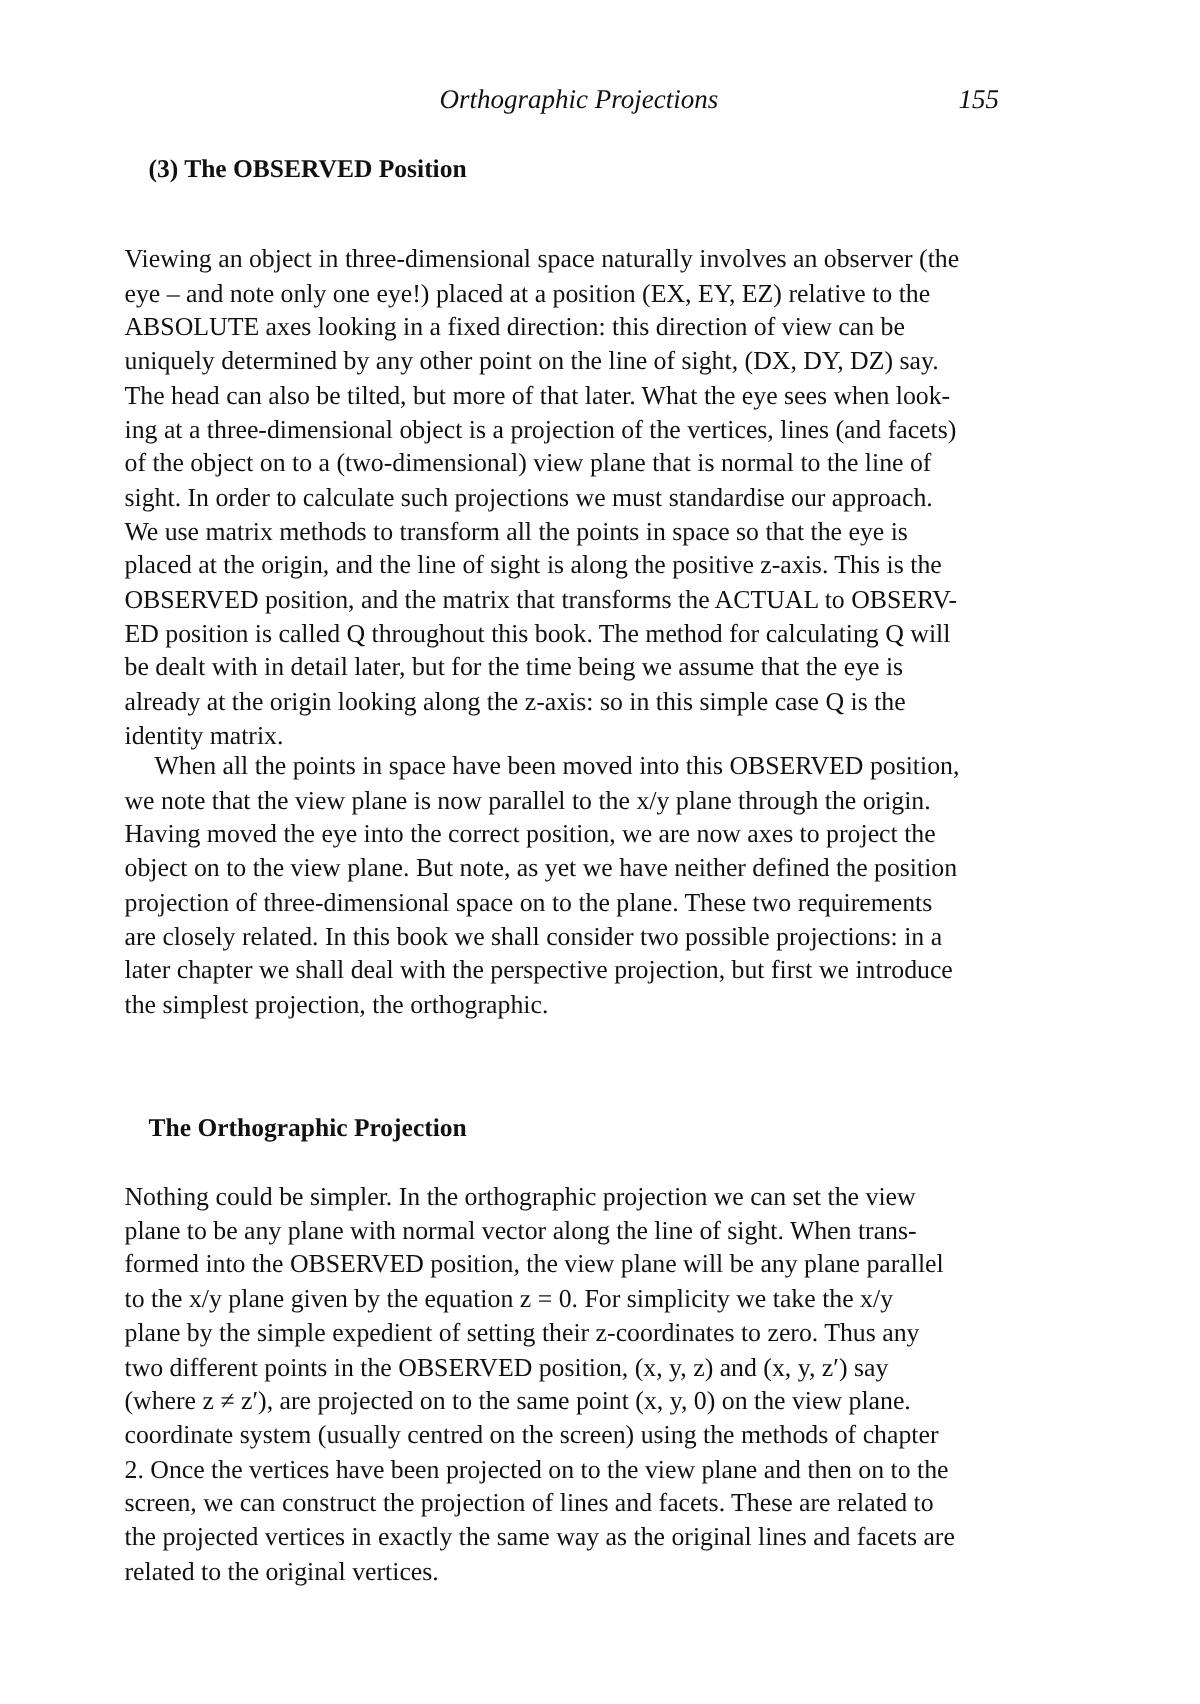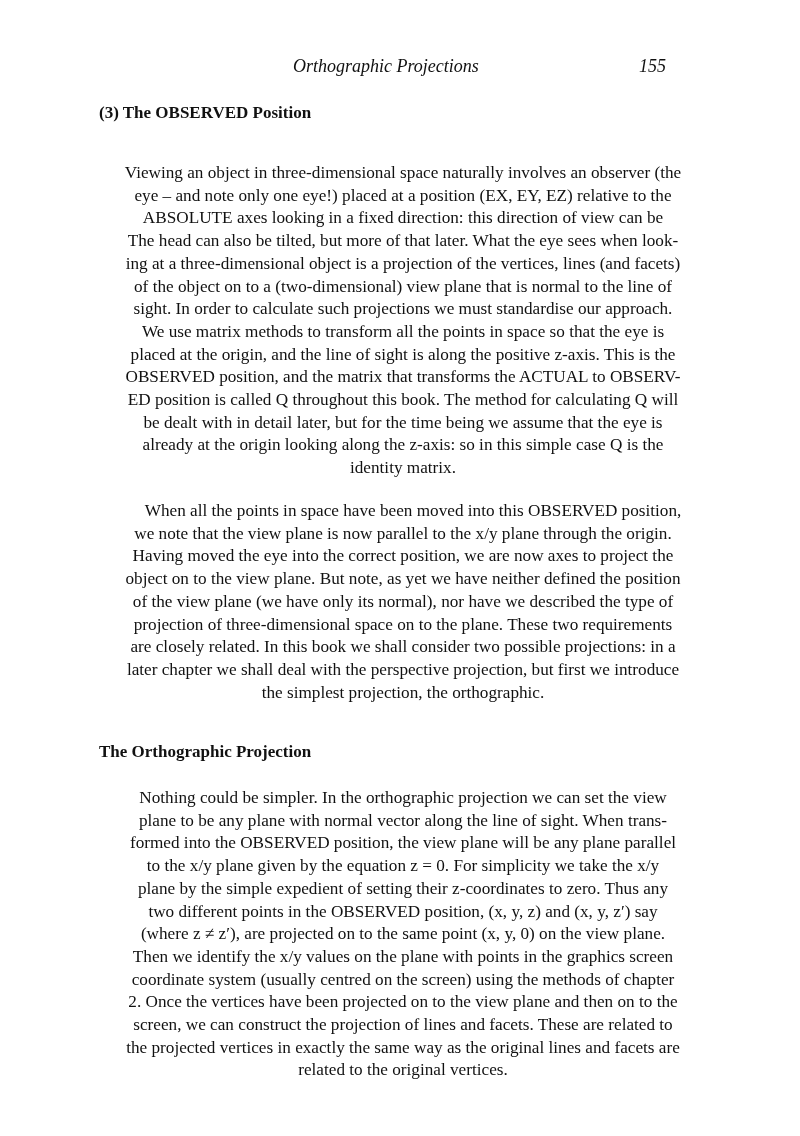--- a/index.html
+++ b/index.html
@@ -1,18 +1,18 @@
 <!DOCTYPE html>
 <html><head>
 <meta charset="utf-8">
 <style>
   html, body { margin: 0; padding: 0; background: #ffffff; }
   body { width: 800px; height: 1136px; position: relative; overflow: hidden;
          font-family: "Liberation Serif", "DejaVu Serif", serif; color: #111; }
-  .page { position: absolute; left: 0; top: 0; width: 800px; height: 1136px; text-align: center; }
+  .page { position: absolute; left: 0; top: 0; width: 800px; height: 1136px; }
   .running-head { position: absolute; top: 56px; left: 0; width: 800px; height: 26px; }
   .rh-title { position: absolute; left: 293px; top: 0; font-style: italic; font-size: 18px; }
   .rh-page { position: absolute; left: 639px; top: 0; font-style: italic; font-size: 18px; }
   .heading { position: absolute; left: 99px; font-weight: bold; font-size: 17px; }
   .para { position: absolute; left: 83px; width: 640px; font-size: 17.2px; line-height: 22.7px; }
   .line { display: block; white-space: nowrap; }
   .indent { padding-left: 20px; margin-top: 13px; }
   .it { }
 </style>
 </head>
@@ -23,54 +23,53 @@
     <span class="rh-title">Orthographic Projections</span>
     <span class="rh-page">155</span>
   </div>
 
   <div class="heading" style="top:103px">(3) The OBSERVED Position</div>
 
   <div class="para" style="top:162px">
       <span class="line"><span>Viewing an object in three-dimensional space naturally involves an observer (the</span></span>
       <span class="line"><span>eye – and note only one eye!) placed at a position (EX, EY, EZ) relative to the</span></span>
       <span class="line"><span>ABSOLUTE axes looking in a fixed direction: this direction of view can be</span></span>
+      <span class="line"><span>uniquely determined by any other point on the line of sight, (DX, DY, DZ) say.</span></span>
       <span class="line"><span>The head can also be tilted, but more of that later. What the eye sees when look-</span></span>
       <span class="line"><span>ing at a three-dimensional object is a projection of the vertices, lines (and facets)</span></span>
       <span class="line"><span>of the object on to a (two-dimensional) </span><span class="it">view plane</span><span> that is normal to the line of</span></span>
       <span class="line"><span>sight. In order to calculate such projections we must standardise our approach.</span></span>
       <span class="line"><span>We use matrix methods to transform all the points in space so that the eye is</span></span>
       <span class="line"><span>placed at the origin, and the line of sight is along the positive </span><span class="it">z</span><span>-axis. This is the</span></span>
       <span class="line"><span>OBSERVED position, and the matrix that transforms the ACTUAL to OBSERV-</span></span>
       <span class="line"><span>ED position is called </span><span class="it">Q</span><span> throughout this book. The method for calculating </span><span class="it">Q</span><span> will</span></span>
       <span class="line"><span>be dealt with in detail later, but for the time being we assume that the eye is</span></span>
       <span class="line"><span>already at the origin looking along the </span><span class="it">z</span><span>-axis: so in this simple case </span><span class="it">Q</span><span> is the</span></span>
       <span class="line"><span>identity matrix.</span></span>
     </div>
   <div class="para" style="top:487px">
       <span class="line indent"><span>When all the points in space have been moved into this OBSERVED position,</span></span>
       <span class="line"><span>we note that the view plane is now parallel to the </span><span class="it">x/y</span><span> plane through the origin.</span></span>
       <span class="line"><span>Having moved the eye into the correct position, we are now axes to project the</span></span>
       <span class="line"><span>object on to the view plane. But note, as yet we have neither defined the position</span></span>
-      <span class="line"><span>of the view plane (we have only its normal), nor have we described the type of</span></span>
       <span class="line"><span>projection of three-dimensional space on to the plane. These two requirements</span></span>
       <span class="line"><span>are closely related. In this book we shall consider two possible projections: in a</span></span>
       <span class="line"><span>later chapter we shall deal with the </span><span class="it">perspective projection</span><span>, but first we introduce</span></span>
       <span class="line"><span>the simplest projection, the </span><span class="it">orthographic</span><span>.</span></span>
     </div>
 
   <div class="heading" style="top:742px">The Orthographic Projection</div>
 
   <div class="para" style="top:787px">
       <span class="line"><span>Nothing could be simpler. In the orthographic projection we can set the view</span></span>
       <span class="line"><span>plane to be </span><span class="it">any</span><span> plane with normal vector along the line of sight. When trans-</span></span>
       <span class="line"><span>formed into the OBSERVED position, the view plane will be any plane parallel</span></span>
       <span class="line"><span>to the </span><span class="it">x/y</span><span> plane given by the equation </span><span class="it">z</span><span> = 0. For simplicity we take the </span><span class="it">x/y</span></span>
       <span class="line"><span>plane by the simple expedient of setting their </span><span class="it">z</span><span>-coordinates to zero. Thus any</span></span>
       <span class="line"><span>two different points in the OBSERVED position, (</span><span class="it">x, y, z</span><span>) and (</span><span class="it">x, y, z′</span><span>) say</span></span>
       <span class="line"><span>(where </span><span class="it">z ≠ z′</span><span>), are projected on to the same point (</span><span class="it">x, y</span><span>, 0) on the view plane.</span></span>
-      <span class="line"><span>Then we identify the </span><span class="it">x/y</span><span> values on the plane with points in the graphics screen</span></span>
       <span class="line"><span>coordinate system (usually centred on the screen) using the methods of chapter</span></span>
       <span class="line"><span>2. Once the vertices have been projected on to the view plane and then on to the</span></span>
       <span class="line"><span>screen, we can construct the projection of lines and facets. These are related to</span></span>
       <span class="line"><span>the projected vertices in exactly the same way as the original lines and facets are</span></span>
       <span class="line"><span>related to the original vertices.</span></span>
     </div>
 </div>
 
 </body></html>

